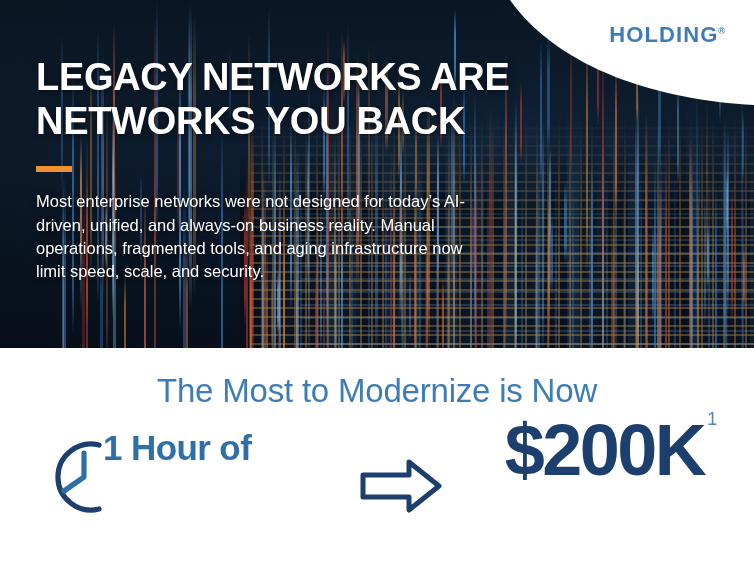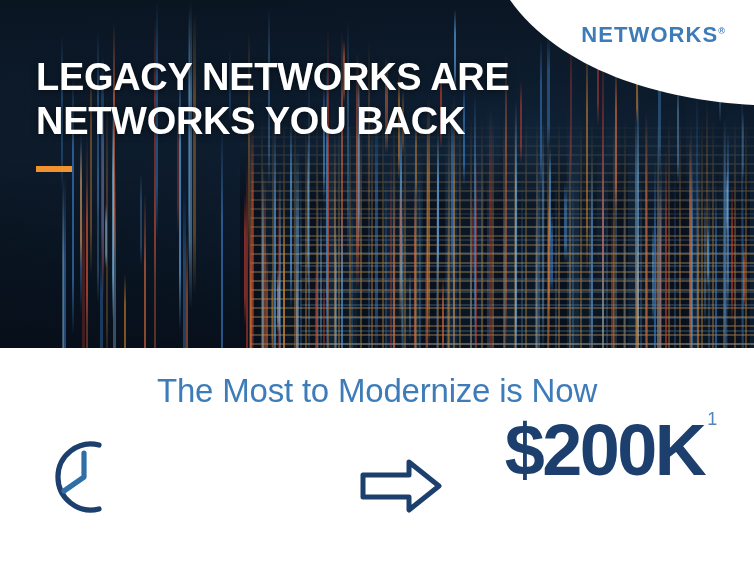--- a/index.html
+++ b/index.html
@@ -452,45 +452,46 @@
         <div class="streak" style="left: 402px; top: 89.1px; height: 66.6px; width: 2px; background: linear-gradient(rgba(255, 255, 255, 0) 0%, rgba(240, 146, 47, 0.6) 30%, rgba(240, 146, 47, 0.6) 78%, rgba(255, 255, 255, 0) 100%); opacity: 0.53;"></div>
         <div class="streak" style="left: 79.9px; top: 142.3px; height: 127px; width: 2px; background: linear-gradient(rgba(255, 255, 255, 0) 0%, rgba(240, 146, 47, 0.6) 30%, rgba(240, 146, 47, 0.6) 78%, rgba(255, 255, 255, 0) 100%); opacity: 0.88;"></div>
       </div>
 
     <div class="hero-content">
       <h1 class="headline">
         <span>LEGACY NETWORKS ARE</span><br>
         <span>NETWORKS YOU BACK</span>
       </h1>
       <div class="accent-bar"></div>
+      <p class="body-copy">Most enterprise networks were not designed for today’s AI-driven, unified, and always-on business reality. Manual operations, fragmented tools, and aging infrastructure now limit speed, scale, and security.</p>
     </div>
   </div>
 
   <svg class="swoosh" viewBox="0 0 754 348" preserveAspectRatio="none">
     <path d="M754,0 L754,105 C660,100 560,70 510,0 Z" fill="#ffffff"></path>
     <path d="M754,105 C660,100 560,70 510,0 L545,0 C600,62 680,96 754,101 Z" fill="#1b3a63" opacity="0.0"></path>
   </svg>
 
   <div class="brand-logo">
-    <span>NETWORKS</span><span class="tm">®</span>
+    <span>HOLDING</span><span class="tm">®</span>
   </div>
 
   <div class="lower">
 
     <h2 class="subhead">The Most to Modernize is Now</h2>
 
     <div class="stat-row">
 
       <svg class="clock-icon" width="62" height="92" viewBox="0 0 62 92">
         <path d="M52,14 A33,33 0 1,0 52,78" fill="none" stroke="#1d3f6e" stroke-width="5.2" stroke-linecap="round"></path>
         <path d="M37,22 L37,46 L17,60" fill="none" stroke="#2f6fa8" stroke-width="5.2" stroke-linecap="round" stroke-linejoin="round"></path>
       </svg>
 
       <div class="stat-left-label">
-        <br>
+        <span>1 Hour of</span><br>
       </div>
 
       <svg class="arrow-icon" width="82" height="56" viewBox="0 0 82 56">
         <path d="M3,17 L49,17 L49,4 L79,28 L49,52 L49,39 L3,39 Z" fill="none" stroke="#1d3f6e" stroke-width="5" stroke-linejoin="round" stroke-linecap="round"></path>
       </svg>
 
       <div class="stat-right">
         <div class="big-number">
           <span>$200K</span><span class="footnote">1</span>
         </div>

